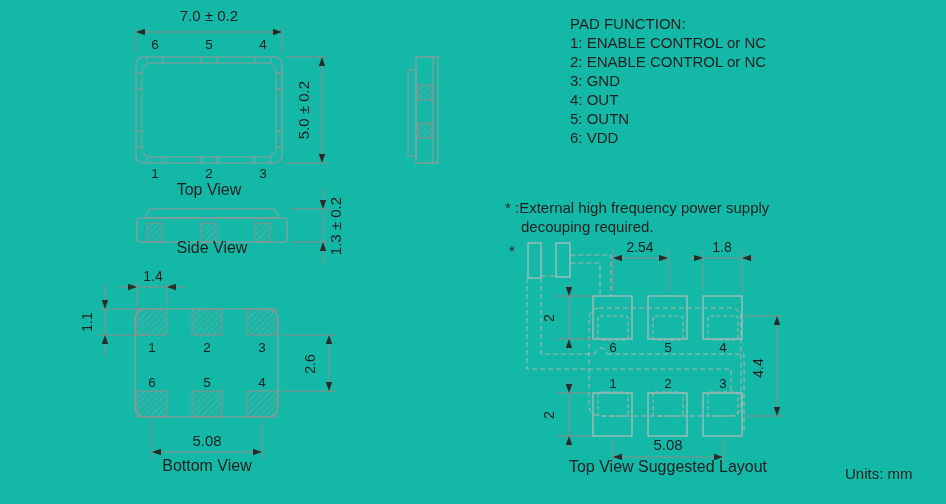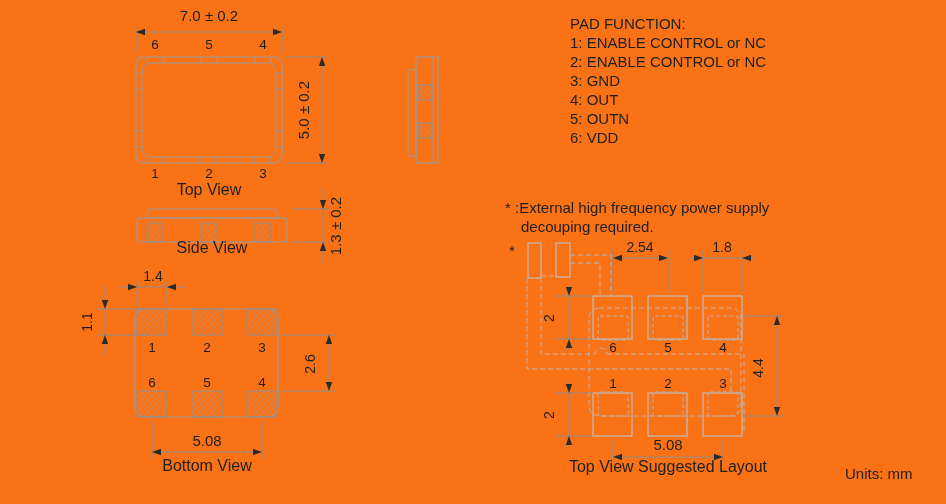--- a/index.html
+++ b/index.html
@@ -1,16 +1,16 @@
 <!DOCTYPE html>
 <html><head>
 <meta charset="utf-8">
 <style>
   html,body{margin:0;padding:0;background:#e9e9e9;}
-  .canvas{width:946px;height:504px;background:#f97316;position:relative;overflow:hidden;}
+  .canvas{width:946px;height:504px;background:#14b8a6;position:relative;overflow:hidden;}
   svg{position:absolute;left:0;top:0;}
   svg text{font-family:"Liberation Sans","DejaVu Sans",sans-serif;fill:#1f1f1f;}
   .t13{font-size:13.5px}
   .t14{font-size:14px}
   .t15{font-size:15px}
   .t16{font-size:16px}
   .outline{stroke:#98999b;stroke-width:1.2;fill:none}
   .thin{stroke:#98999b;stroke-width:1;fill:none}
   .dim{stroke:#8d8d8d;stroke-width:1;fill:none}
   .arr{fill:#2a2a2a;stroke:none}

